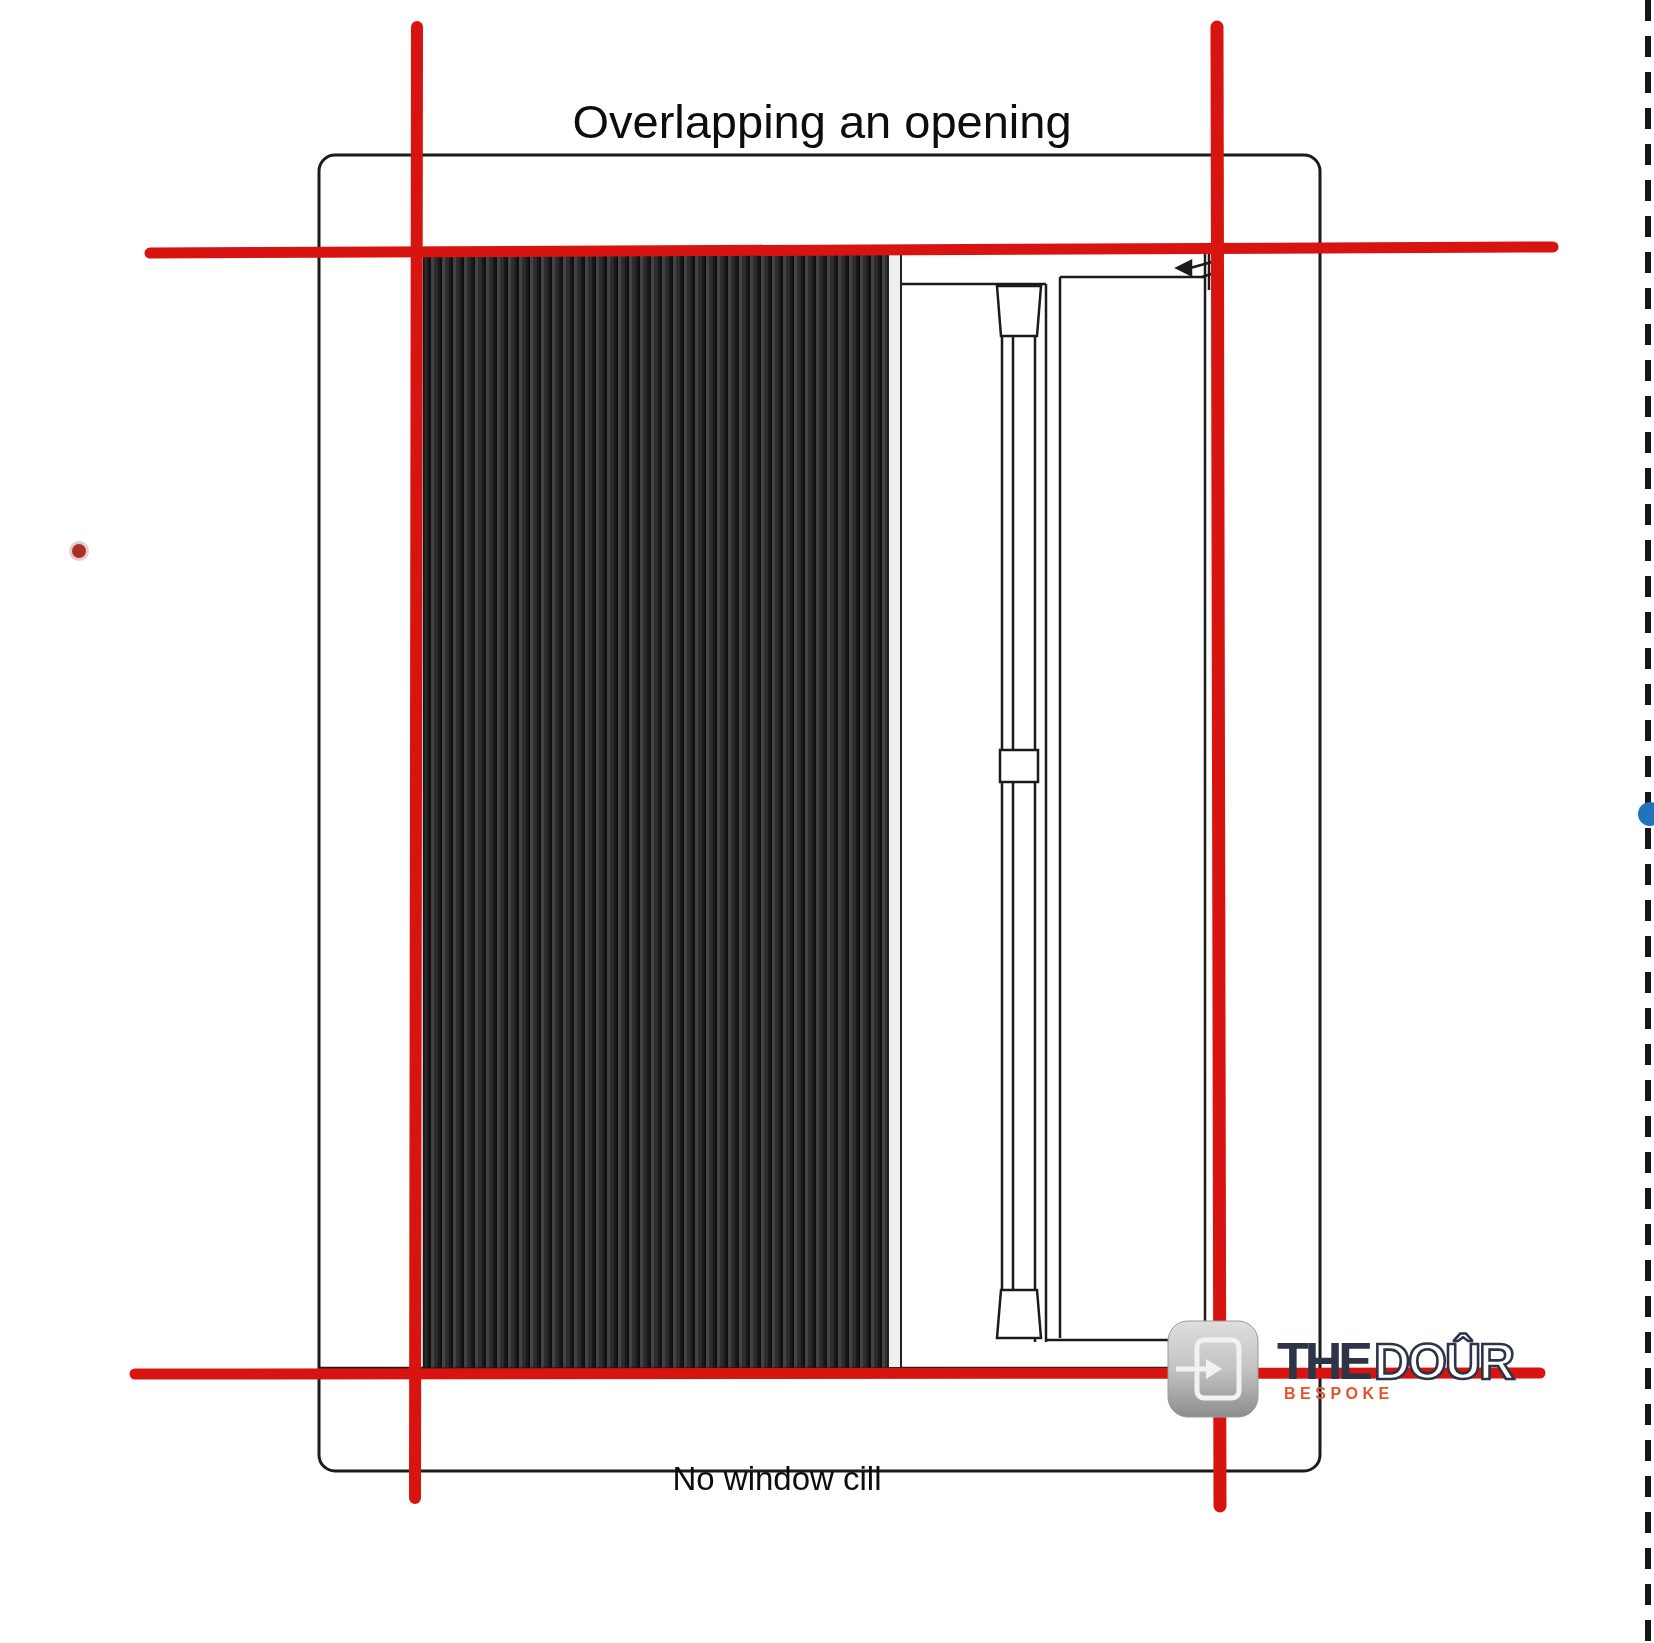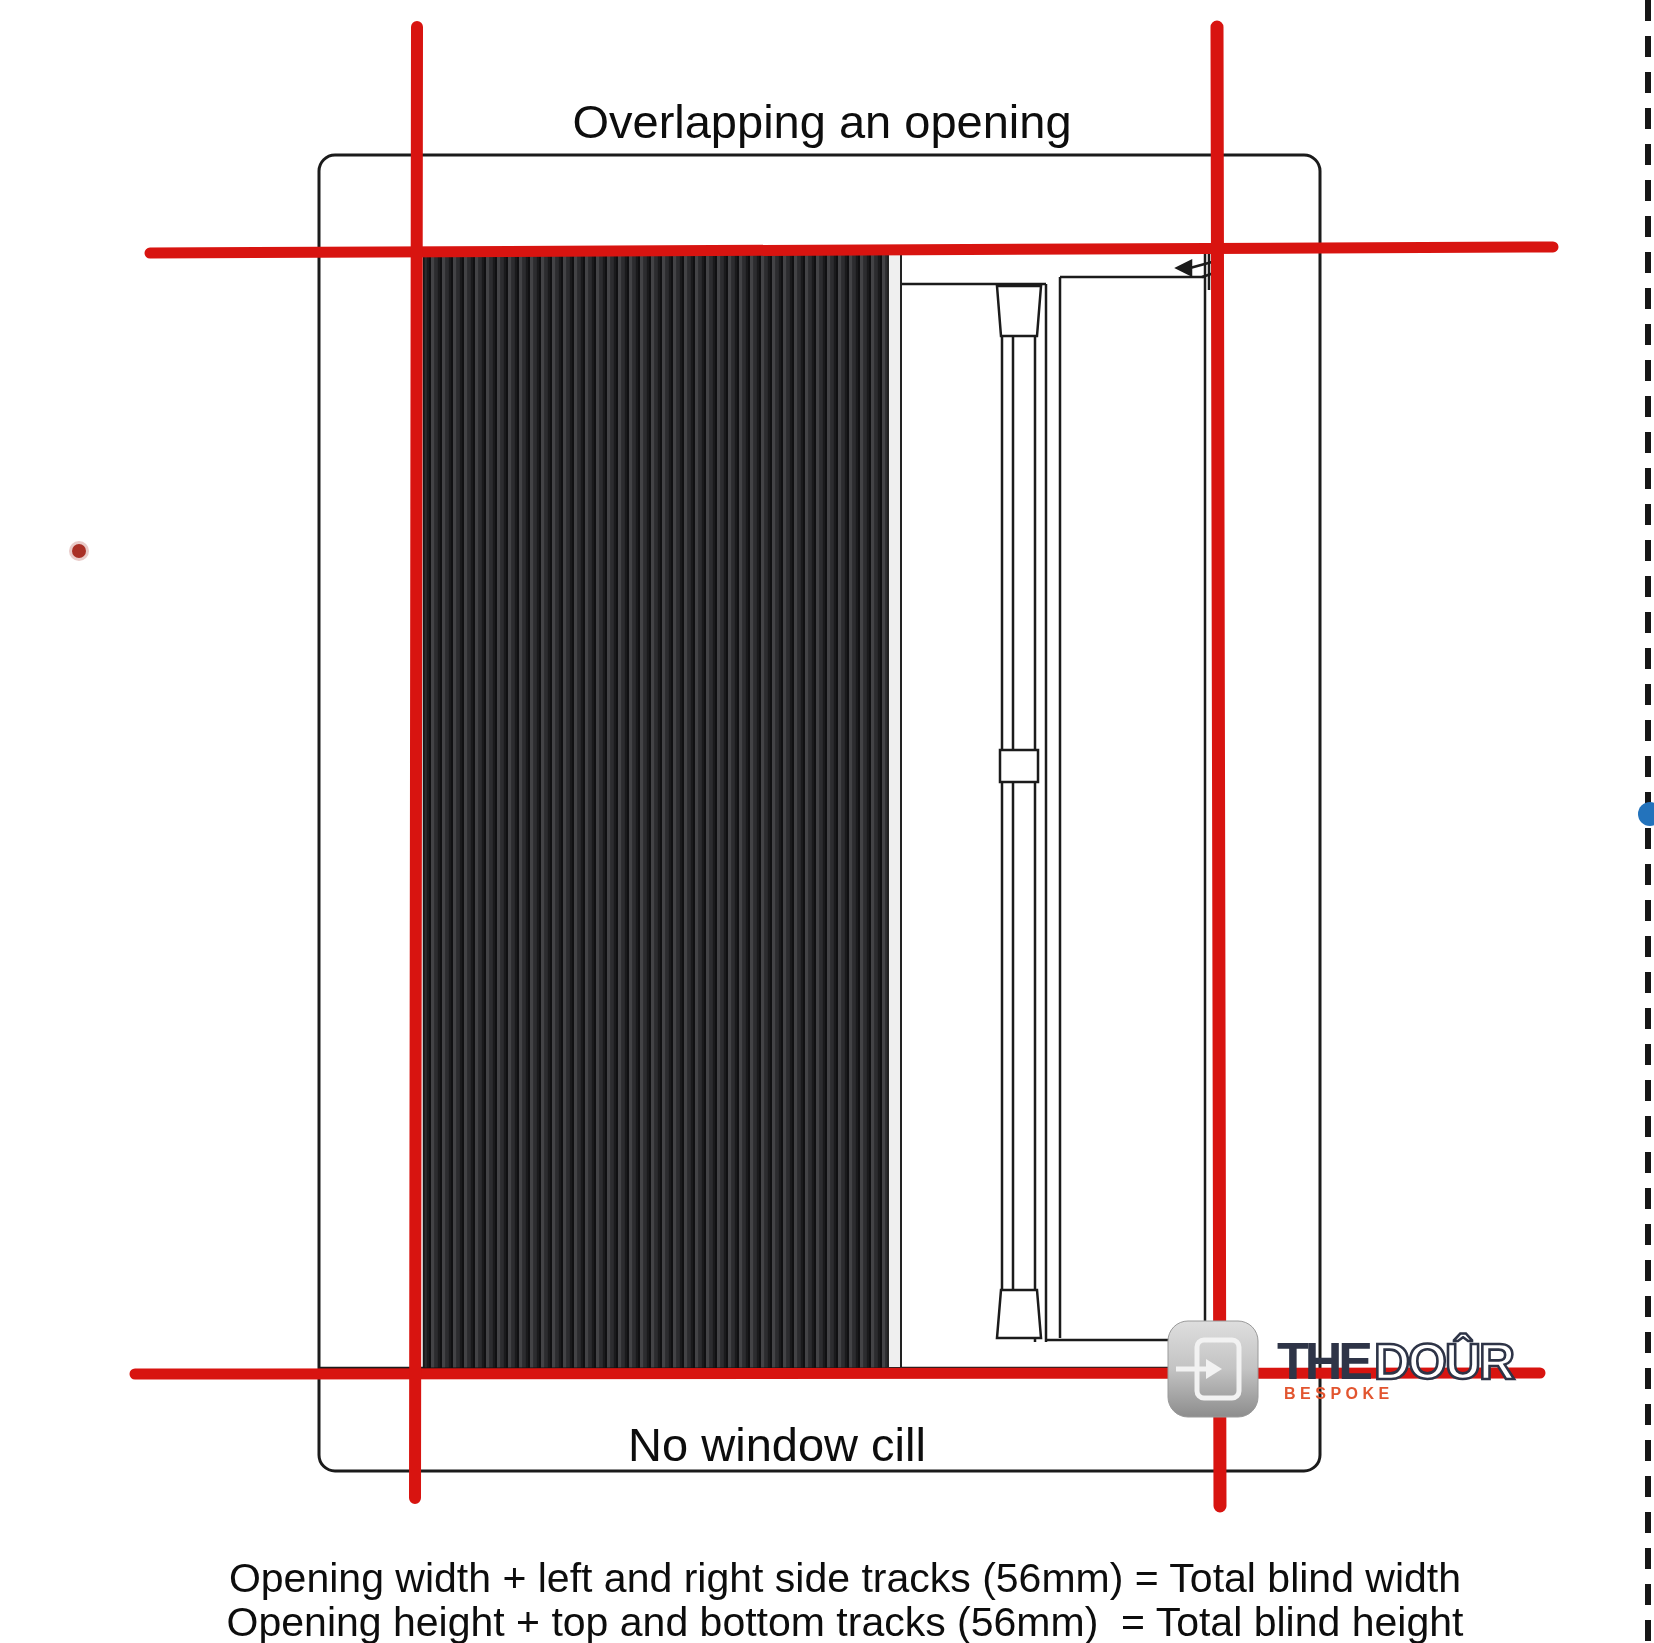--- a/index.html
+++ b/index.html
@@ -10,22 +10,22 @@
     color:#0f0f0f;
   }
   .stage{position:absolute;inset:0;}
   svg{position:absolute;left:0;top:0;}
   .title{
     position:absolute;top:94px;left:0;width:1580px;
     text-align:center;font-size:47px;font-weight:400;
     letter-spacing:0px;color:#0d0d0d;margin-left:32px;
   }
   .caption{
-    position:absolute;top:1417px;left:0;width:1554px;
-    text-align:center;font-size:47px;font-weight:400;color:#0d0d0d;
+    position:absolute;top:1460px;left:0;width:1554px;
+    text-align:center;font-size:33px;font-weight:400;color:#0d0d0d;
   }
   .formulas{
     position:absolute;top:1556px;left:36px;width:1618px;
     text-align:center;font-size:41px;line-height:44px;color:#0d0d0d;
   }
   .formulas div{white-space:pre;}
 </style>
 </head>
 <body>
 
@@ -108,18 +108,14 @@
       <text x="1277" y="1379" font-size="52" font-weight="bold" letter-spacing="-4" fill="#2e3447">THE</text>
       <text x="1374" y="1379" font-size="50" font-weight="bold" letter-spacing="-2" fill="#ffffff" stroke="#2e3447" stroke-width="2.6">DOÛR</text>
       <text x="1284" y="1399" font-size="16" font-weight="bold" letter-spacing="4.5" fill="#e2552f">BESPOKE</text>
     </g>
   </svg>
 
   <div class="title">Overlapping an opening</div>
 
   <div class="caption">No window cill</div>
 
-  <div class="formulas">
-    <div>Opening width + left and right side tracks (56mm) = Total blind width</div>
-    <div>Opening height + top and bottom tracks (56mm)  = Total blind height</div>
-  </div>
 
 </div>
 
 </body></html>

